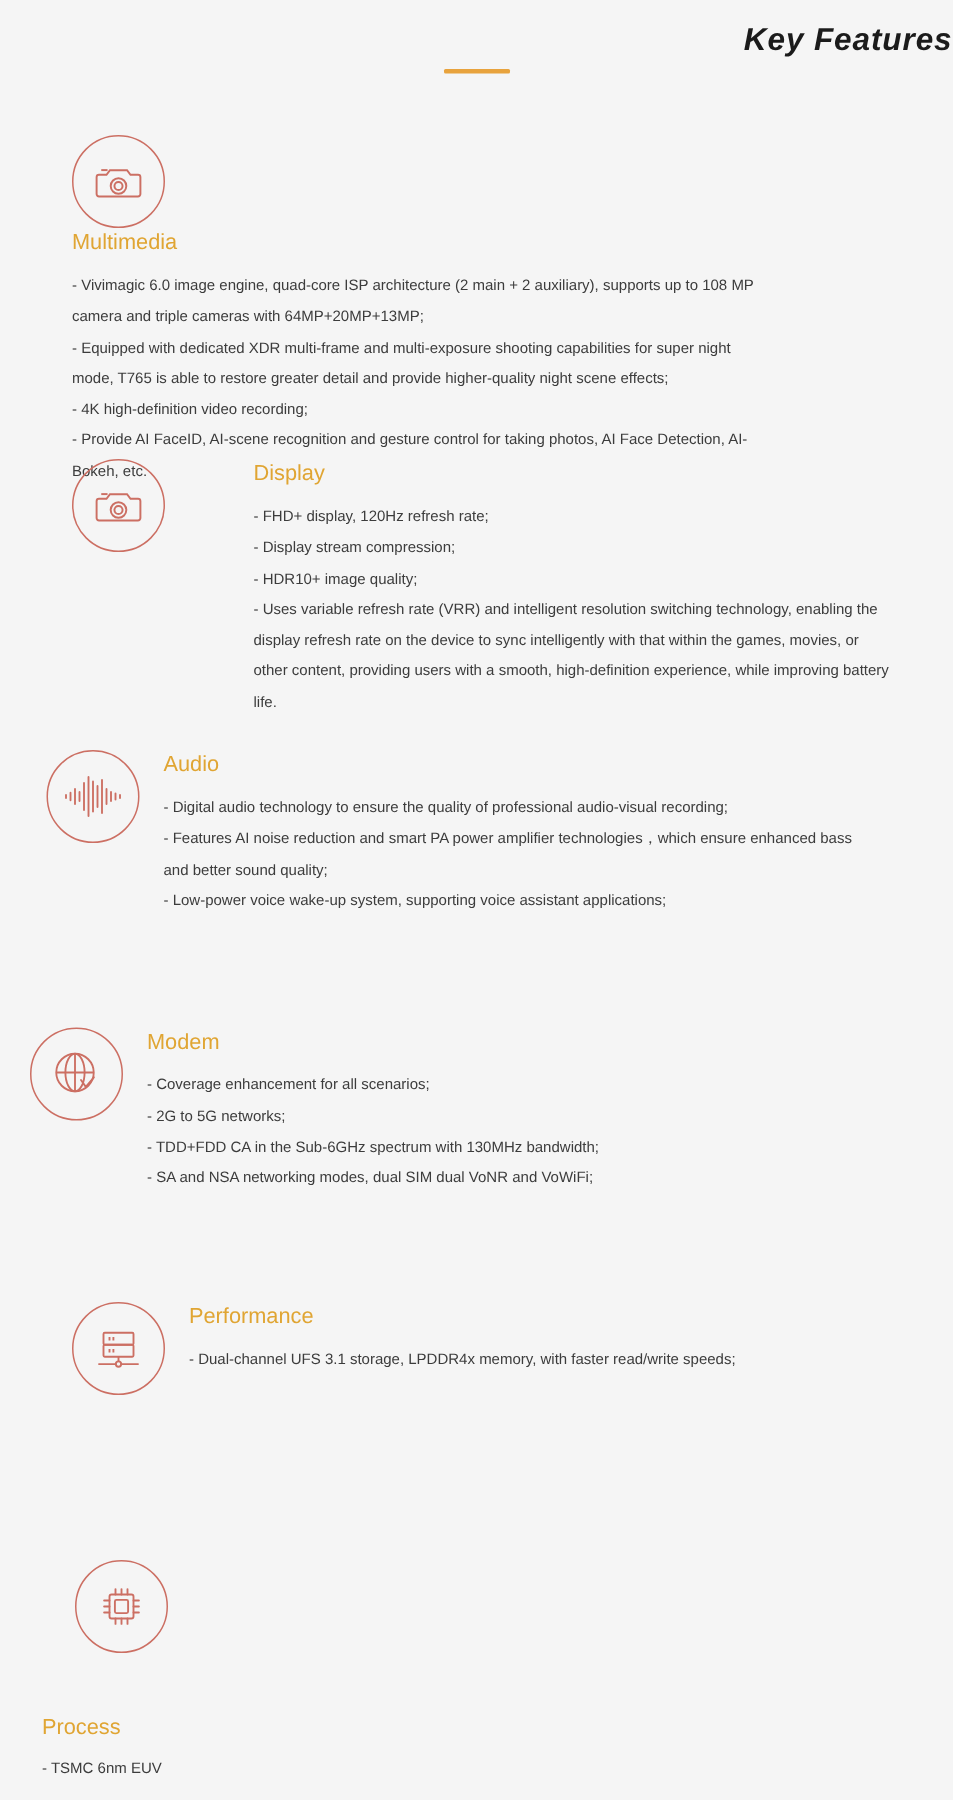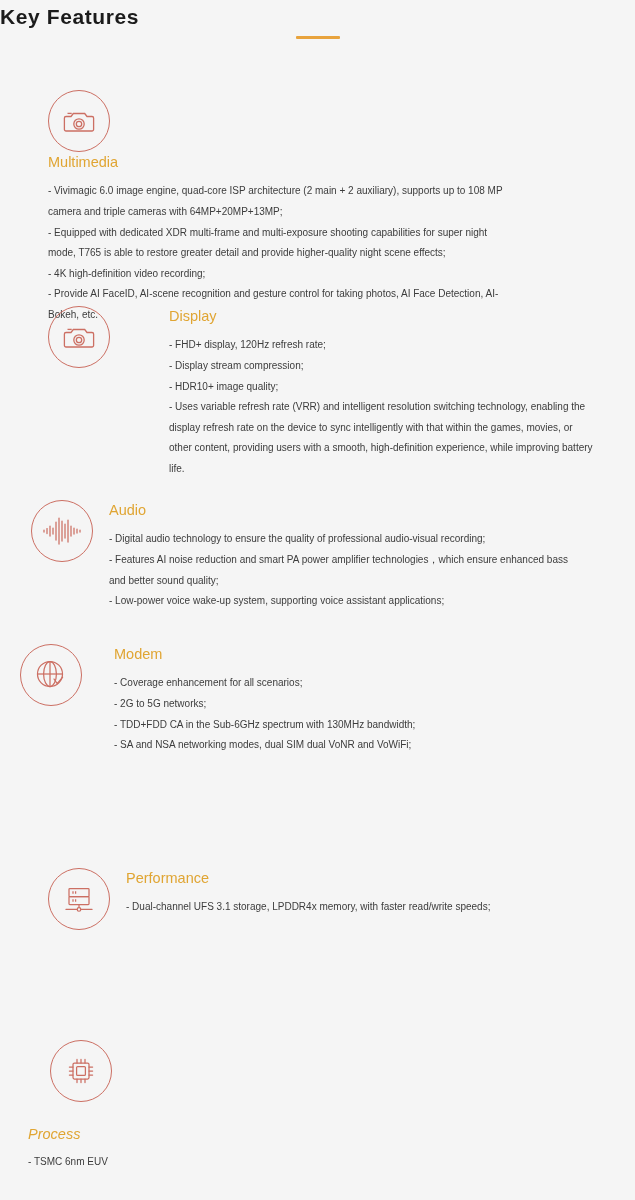--- a/index.html
+++ b/index.html
@@ -12,22 +12,23 @@
     height: 1200px;
     background: #f5f5f5;
     font-family: "Liberation Sans", sans-serif;
     color: #3c3c3c;
     overflow: hidden;
     position: relative;
   }
 
   
   .page-title-wrap {
-    text-align: left;
-    padding-top: 4px;
+    text-align: right;
+    padding-top: 14px;
+    font-style: italic;
   }
   .page-title {
     font-size: 21px;
     font-weight: bold;
     color: #1b1b1b;
     letter-spacing: 0.6px;
     line-height: 1.2;
     margin: 0;
   }
   .title-underline {
@@ -83,37 +84,36 @@
   
   #sec-multimedia  { left: 48px;  top: 90px;  width: 545px; flex-direction: column; }
   #sec-multimedia .feature-body { width: 462px; }
 
   #sec-display     { left: 48px;  top: 306px; width: 545px; gap: 43px; }
   #sec-display .feature-body { width: 462px; }
 
   #sec-audio       { left: 31px;  top: 500px; width: 545px; }
   #sec-audio .feature-body { width: 462px; }
 
-  #sec-modem       { left: 20px;  top: 644px; width: 430px; gap: 16px; }
+  #sec-modem       { left: 20px;  top: 685px; width: 430px; }
   #sec-modem .feature-body { width: 330px; }
 
   #sec-performance { left: 48px;  top: 868px; width: 545px; }
   #sec-performance .feature-body { width: 462px; }
 
   
   #sec-process {
     position: absolute;
     left: 28px;
     top: 1040px;
     width: 300px;
   }
   #sec-process .icon-circle { margin: 0 0 0 22px; }
   #sec-process .feature-heading {
-    margin: 22px 0 10px 0;
-    font-style: italic;
+    margin: 40px 0 10px 0;
   }
   #sec-process .feature-list li { line-height: 18px; }
 </style>
 </head>
 <body>
 
 <div class="page-title-wrap">
   <h1 class="page-title">Key Features</h1>
   <div class="title-underline"></div>
 </div>

